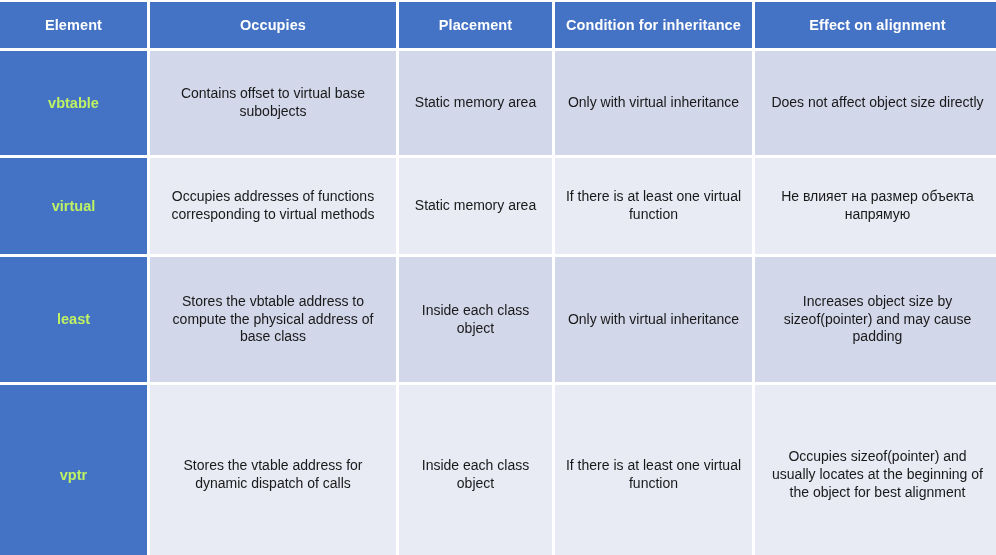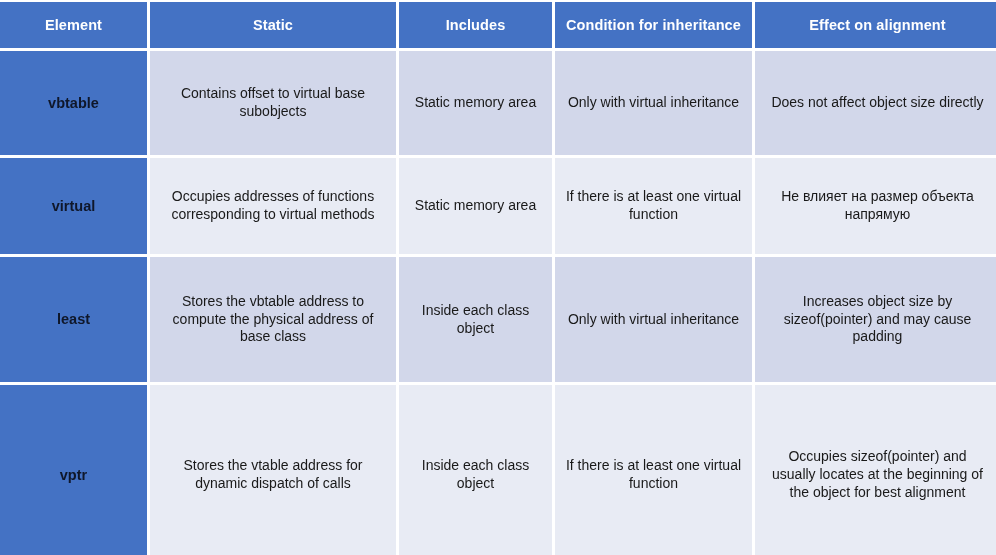--- a/index.html
+++ b/index.html
@@ -48,21 +48,21 @@
     color: #ffffff;
     font-weight: bold;
     font-size: 14.5px;
     height: 38px;
     letter-spacing: 0.1px;
   }
 
   
   .comparison-table td.element-cell {
     background: #4472c4;
-    color: #0f172a;
+    color: #bef264;
     font-weight: bold;
     font-size: 14.5px;
   }
 
   
   .comparison-table tbody tr.band-dark td.body-cell {
     background: #d2d7ea;
   }
   .comparison-table tbody tr.band-light td.body-cell {
     background: #e8ebf4;
@@ -93,22 +93,22 @@
     <colgroup>
       <col class="col-element">
       <col class="col-purpose">
       <col class="col-placement">
       <col class="col-condition">
       <col class="col-effect">
     </colgroup>
     <thead>
       <tr>
         <th>Element</th>
-        <th>Static</th>
-        <th>Includes</th>
+        <th>Occupies</th>
+        <th>Placement</th>
         <th>Condition for inheritance</th>
         <th>Effect on alignment</th>
       </tr>
     </thead>
     <tbody>
       <tr class="row-1 band-dark">
         <td class="element-cell">vbtable</td>
         <td class="body-cell">Contains offset to virtual base subobjects</td>
         <td class="body-cell">Static memory area</td>
         <td class="body-cell">Only with virtual inheritance</td>

